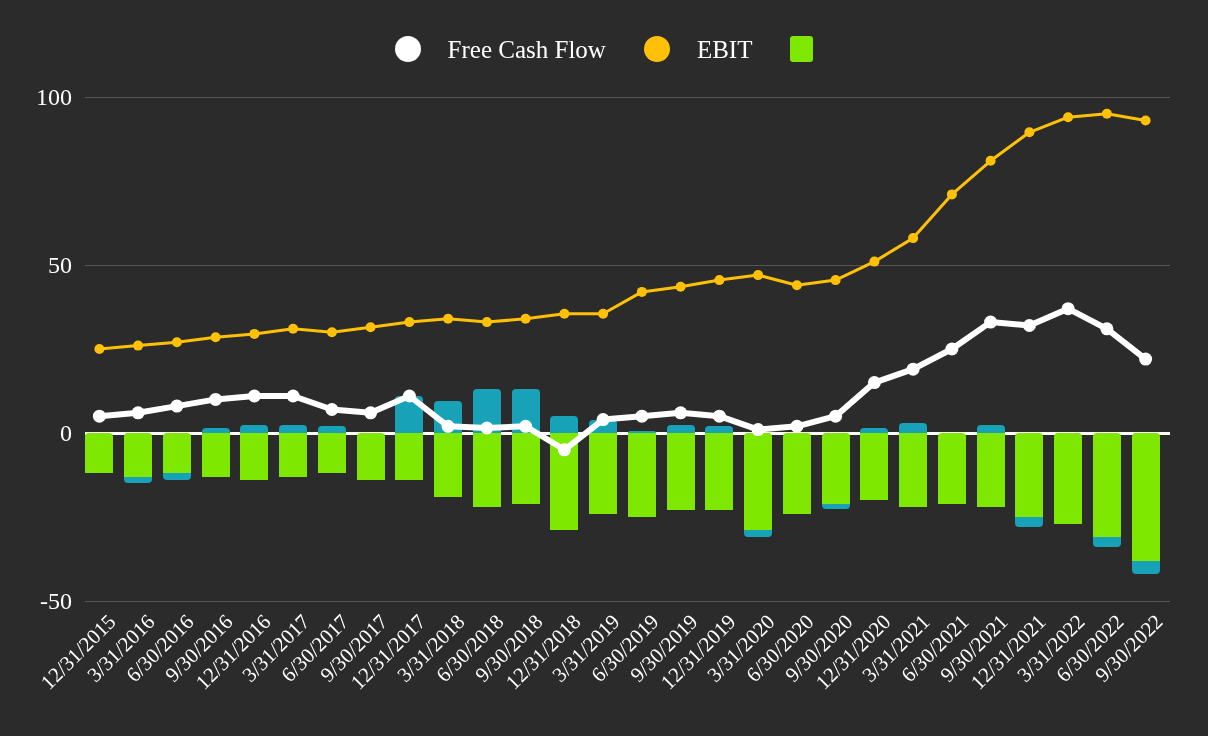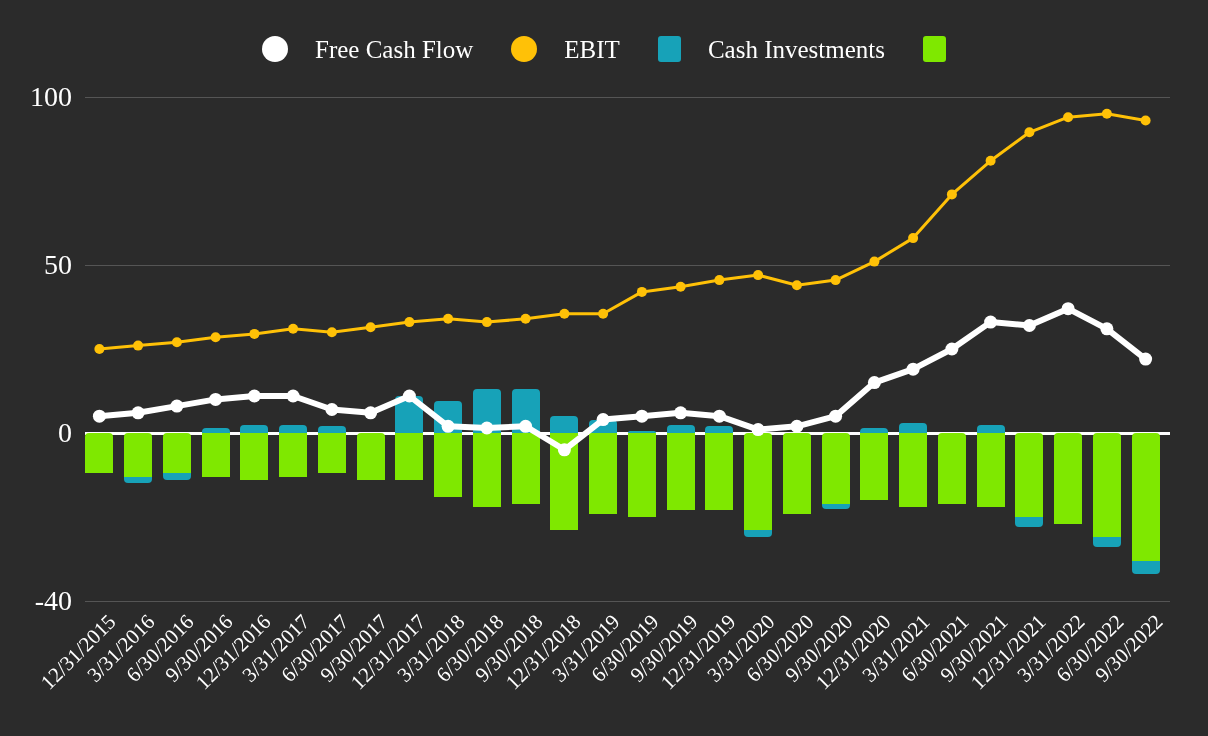--- a/index.html
+++ b/index.html
@@ -82,21 +82,21 @@
     height: 3px;
     background: #ffffff;
   }
 
   
   .ytick {
     position: absolute;
     right: 1100px;
     width: 70px;
     text-align: right;
-    font-size: 28px;
+    font-size: 24px;
     line-height: 24px;
     color: #ffffff;
   }
 
   
   #bars {
     position: absolute;
     left: 0;
     top: 0;
     width: 100%;
@@ -150,24 +150,20 @@
 <div id="chart-root">
 
   <div id="legend">
       <div class="legend-item">
         <span class="legend-swatch circle" style="background: rgb(255, 255, 255);"></span>
         <span class="legend-label">Free Cash Flow</span>
       </div>
       <div class="legend-item">
         <span class="legend-swatch circle" style="background: rgb(255, 193, 7);"></span>
         <span class="legend-label">EBIT</span>
-      </div>
-      <div class="legend-item">
-        <span class="legend-swatch square" style="background: rgb(23, 162, 184);"></span>
-        <span class="legend-label">Cash Investments</span>
       </div>
       <div class="legend-item">
         <span class="legend-swatch square" style="background: rgb(127, 232, 0);"></span>
       </div>
     </div>
 
   <div id="plot">
     <div id="gridlines">
         <div class="gridline" style="top: 0px;"></div>
         <div class="gridline" style="top: 168px;"></div>
@@ -286,21 +282,21 @@
         <circle cx="983.1" cy="211.7" r="6.5" fill="#ffffff"></circle>
         <circle cx="1021.9" cy="231.8" r="6.5" fill="#ffffff"></circle>
         <circle cx="1060.6" cy="262.1" r="6.5" fill="#ffffff"></circle>
       </svg>
   </div>
 
   <div id="yticks">
       <div class="ytick" style="position: absolute; left: 0px; width: 72px; text-align: right; top: 85px;">100</div>
       <div class="ytick" style="position: absolute; left: 0px; width: 72px; text-align: right; top: 253px; font-family: Liberation Serif, serif;">50</div>
       <div class="ytick" style="position: absolute; left: 0px; width: 72px; text-align: right; top: 421px;">0</div>
-      <div class="ytick" style="position: absolute; left: 0px; width: 72px; text-align: right; top: 589px;">-40</div>
+      <div class="ytick" style="position: absolute; left: 0px; width: 72px; text-align: right; top: 589px;">-50</div>
     </div>
 
   <div id="xticks">
       <div class="xtick" style="left: -18.625px; width: 124px;">12/31/2015</div>
       <div class="xtick" style="left: 20.125px; width: 124px;">3/31/2016</div>
       <div class="xtick" style="left: 58.875px; width: 124px;">6/30/2016</div>
       <div class="xtick" style="left: 97.625px; width: 124px;">9/30/2016</div>
       <div class="xtick" style="left: 136.375px; width: 124px;">12/31/2016</div>
       <div class="xtick" style="left: 175.125px; width: 124px;">3/31/2017</div>
       <div class="xtick" style="left: 213.875px; width: 124px;">6/30/2017</div>

